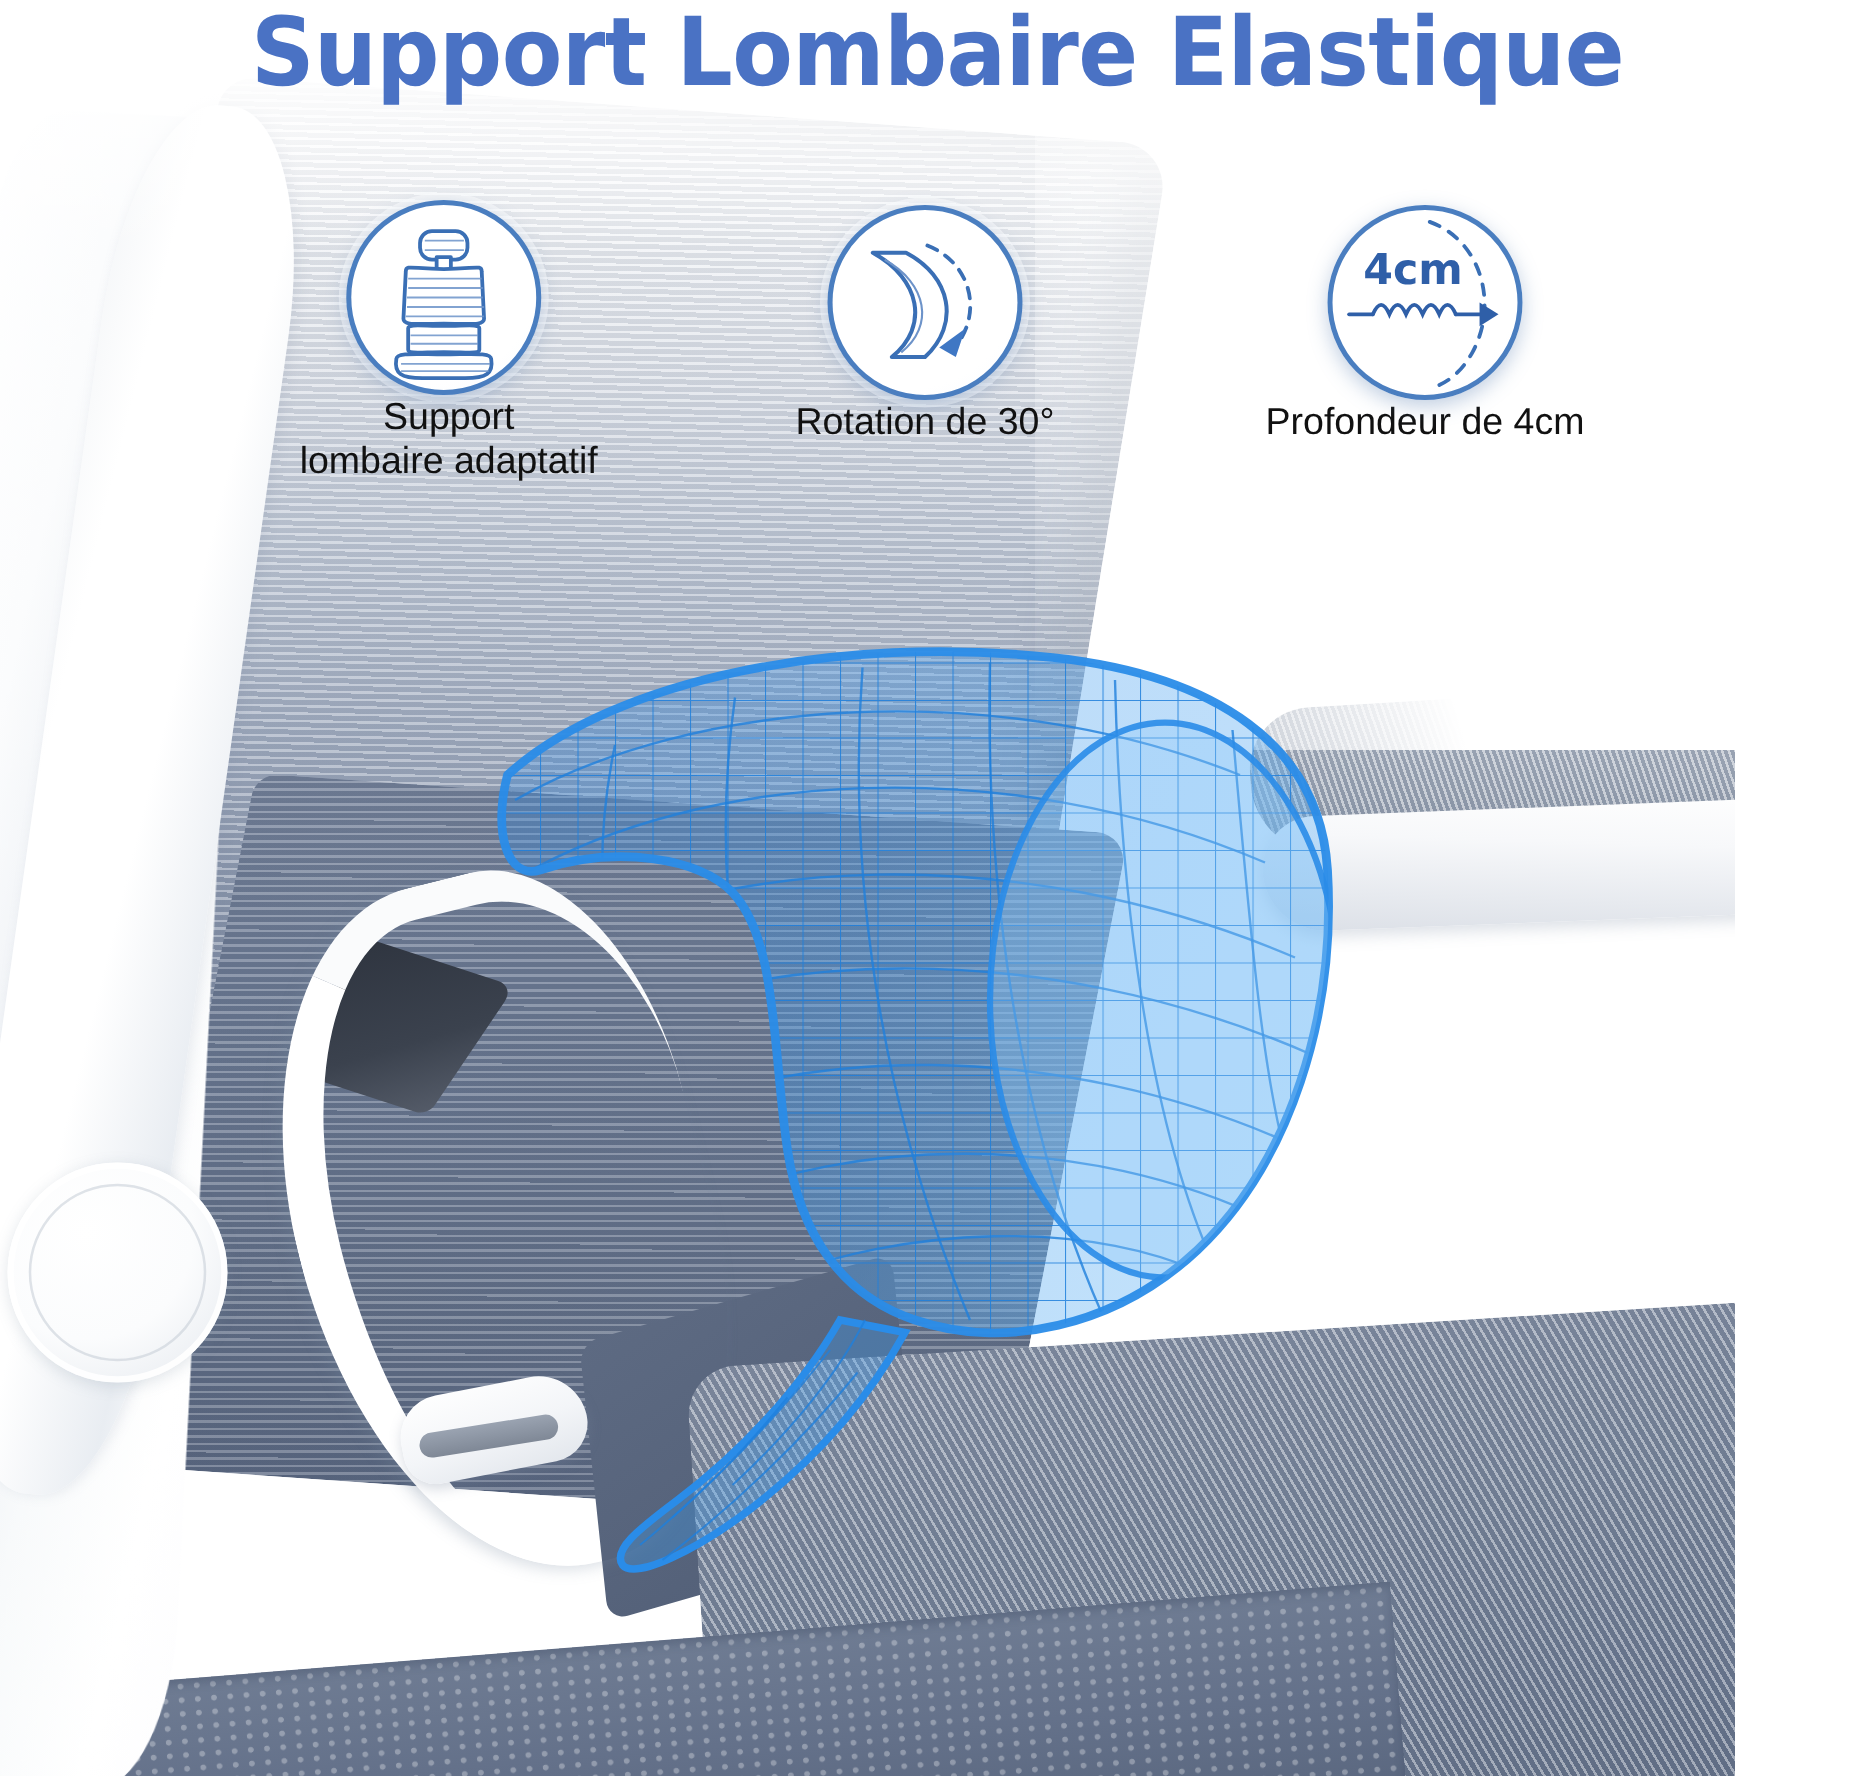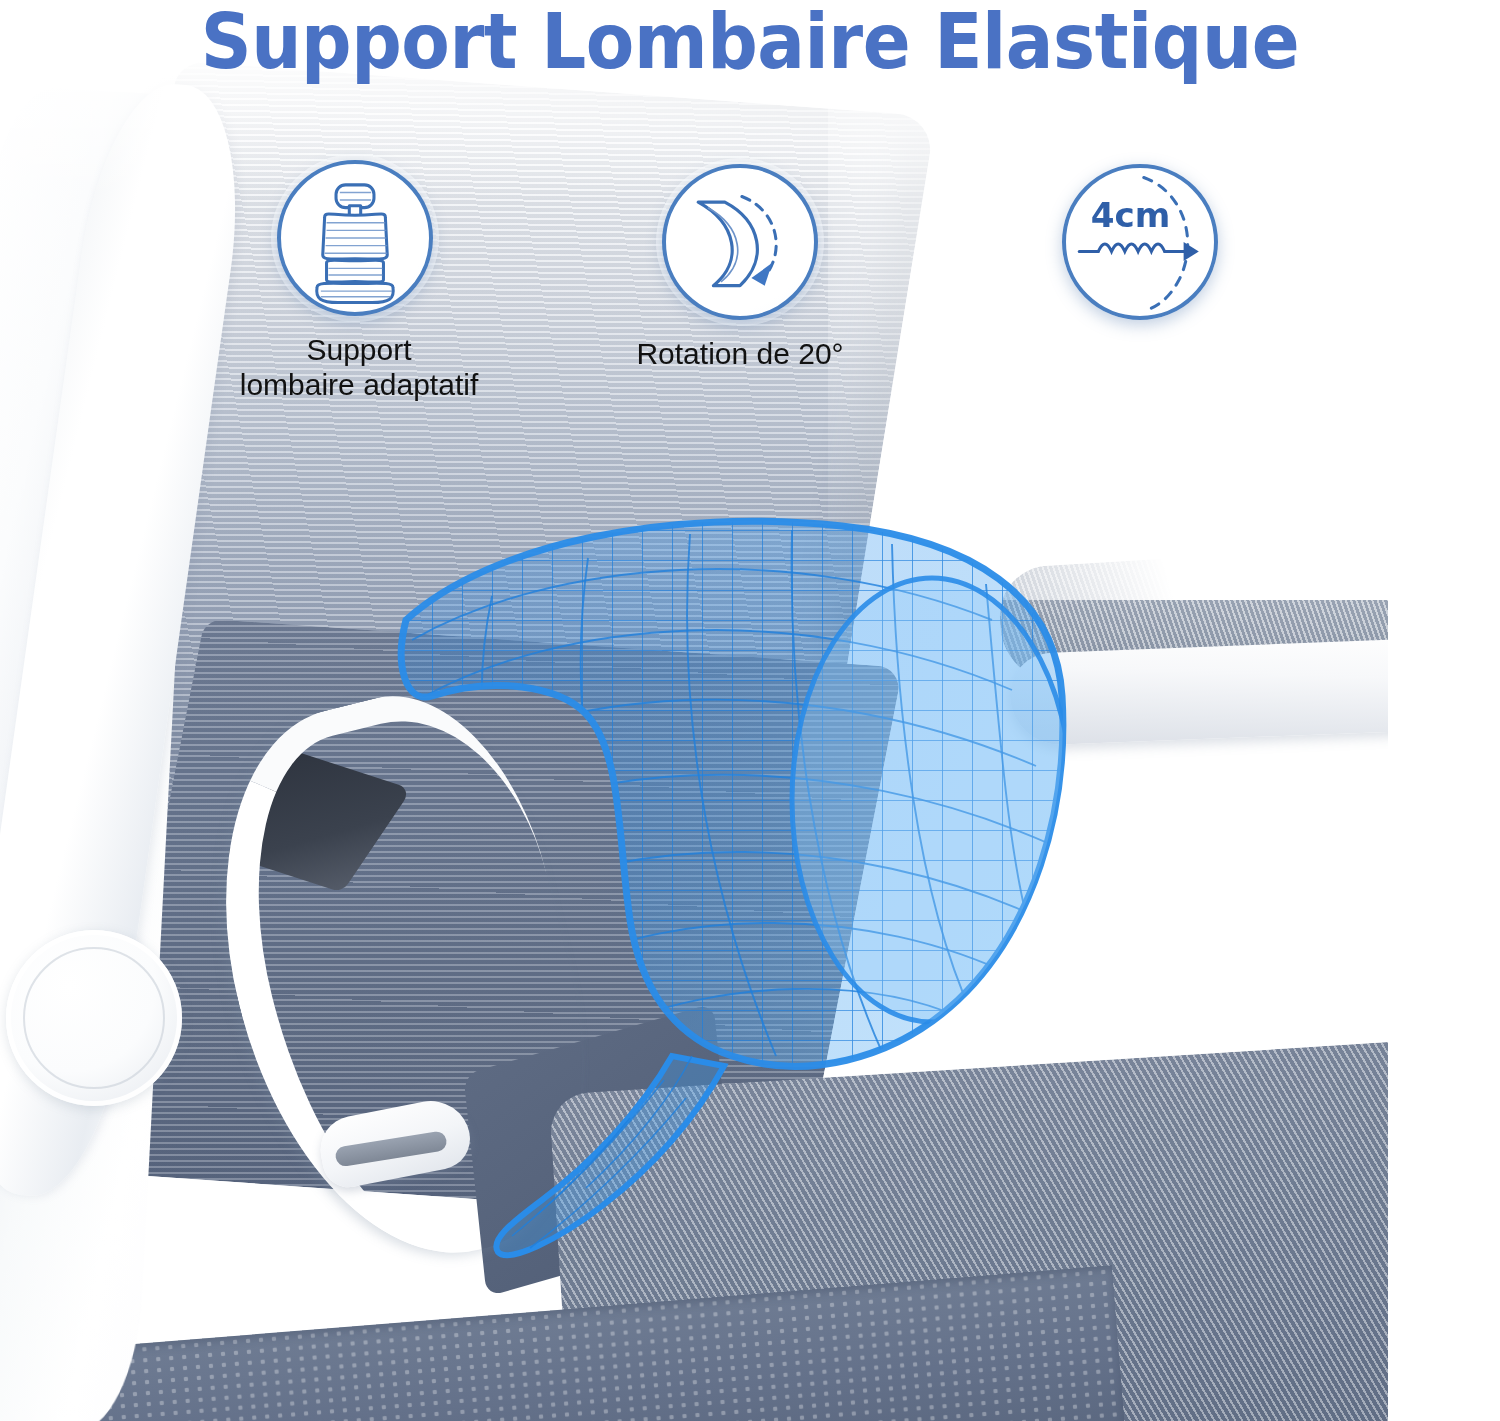--- a/index.html
+++ b/index.html
@@ -319,21 +319,20 @@
     position: relative;
     text-align: center;
   }
   .feature .circle svg {
     position: absolute;
     inset: 0;
     width: 100%;
     height: 100%;
   }
   .feature .caption {
-    margin-top: 16px;
     font-family: "Liberation Sans", sans-serif;
     font-size: 30px;
     font-weight: 400;
     color: #111111;
     line-height: 1.18;
     white-space: pre-line;
   }
 
   #feature-0 { left: 185px; top: 0;   width: 340px; }
   #feature-1 { left: 570px; top: 4px; width: 340px; }
@@ -495,35 +494,36 @@
 
           <path d="M 34,36 L 62,36 C 100,56 108,96 78,124 L 50,124
                    C 82,98 74,58 34,36 Z" fill="#ffffff" stroke="#3a6fb5" stroke-width="3.4" stroke-linejoin="round"></path>
           <path d="M 44,42 C 80,62 86,98 58,120" fill="none" stroke="#6d93c9" stroke-width="1.8"></path>
 
           <path d="M 80,30 C 116,44 126,84 106,112" fill="none" stroke="#3a6fb5" stroke-width="3.2" stroke-dasharray="9 8" stroke-linecap="round"></path>
 
           <path d="M 112,100 L 90,116 L 104,124 Z" fill="#3f77c4"></path>
         </svg>
       </div>
-      <div class="caption">Rotation de 20°</div>
+      <div class="caption">Rotation de 30°</div>
     </div>
 
     <div class="feature" id="feature-2">
       <div class="circle">
         <svg viewBox="0 0 156 156">
 
           <path d="M 82,10 C 126,26 140,80 118,120 C 108,138 96,146 84,150" fill="none" stroke="#3a6fb5" stroke-width="3.2" stroke-dasharray="9 9" stroke-linecap="round"></path>
 
           <g fill="none" stroke="#2f5fa8" stroke-width="3.2" stroke-linecap="round">
             <line x1="14" y1="88" x2="34" y2="88"></line>
             <path d="M 34,88 q 7,-16 14,0 q 7,-16 14,0 q 7,-16 14,0 q 7,-16 14,0 q 7,-16 14,0"></path>
             <line x1="104" y1="88" x2="130" y2="88"></line>
           </g>
           <path d="M 124,78 L 140,88 L 124,98 Z" fill="#2f5fa8"></path>
 
           <text x="26" y="62" font-family="DejaVu Sans, sans-serif" font-size="36" font-weight="700" fill="#2f5fa8">4cm</text>
         </svg>
       </div>
+      <div class="caption">Profondeur de 4cm</div>
     </div>
 
   </div>
 </div>
 
 </body></html>

